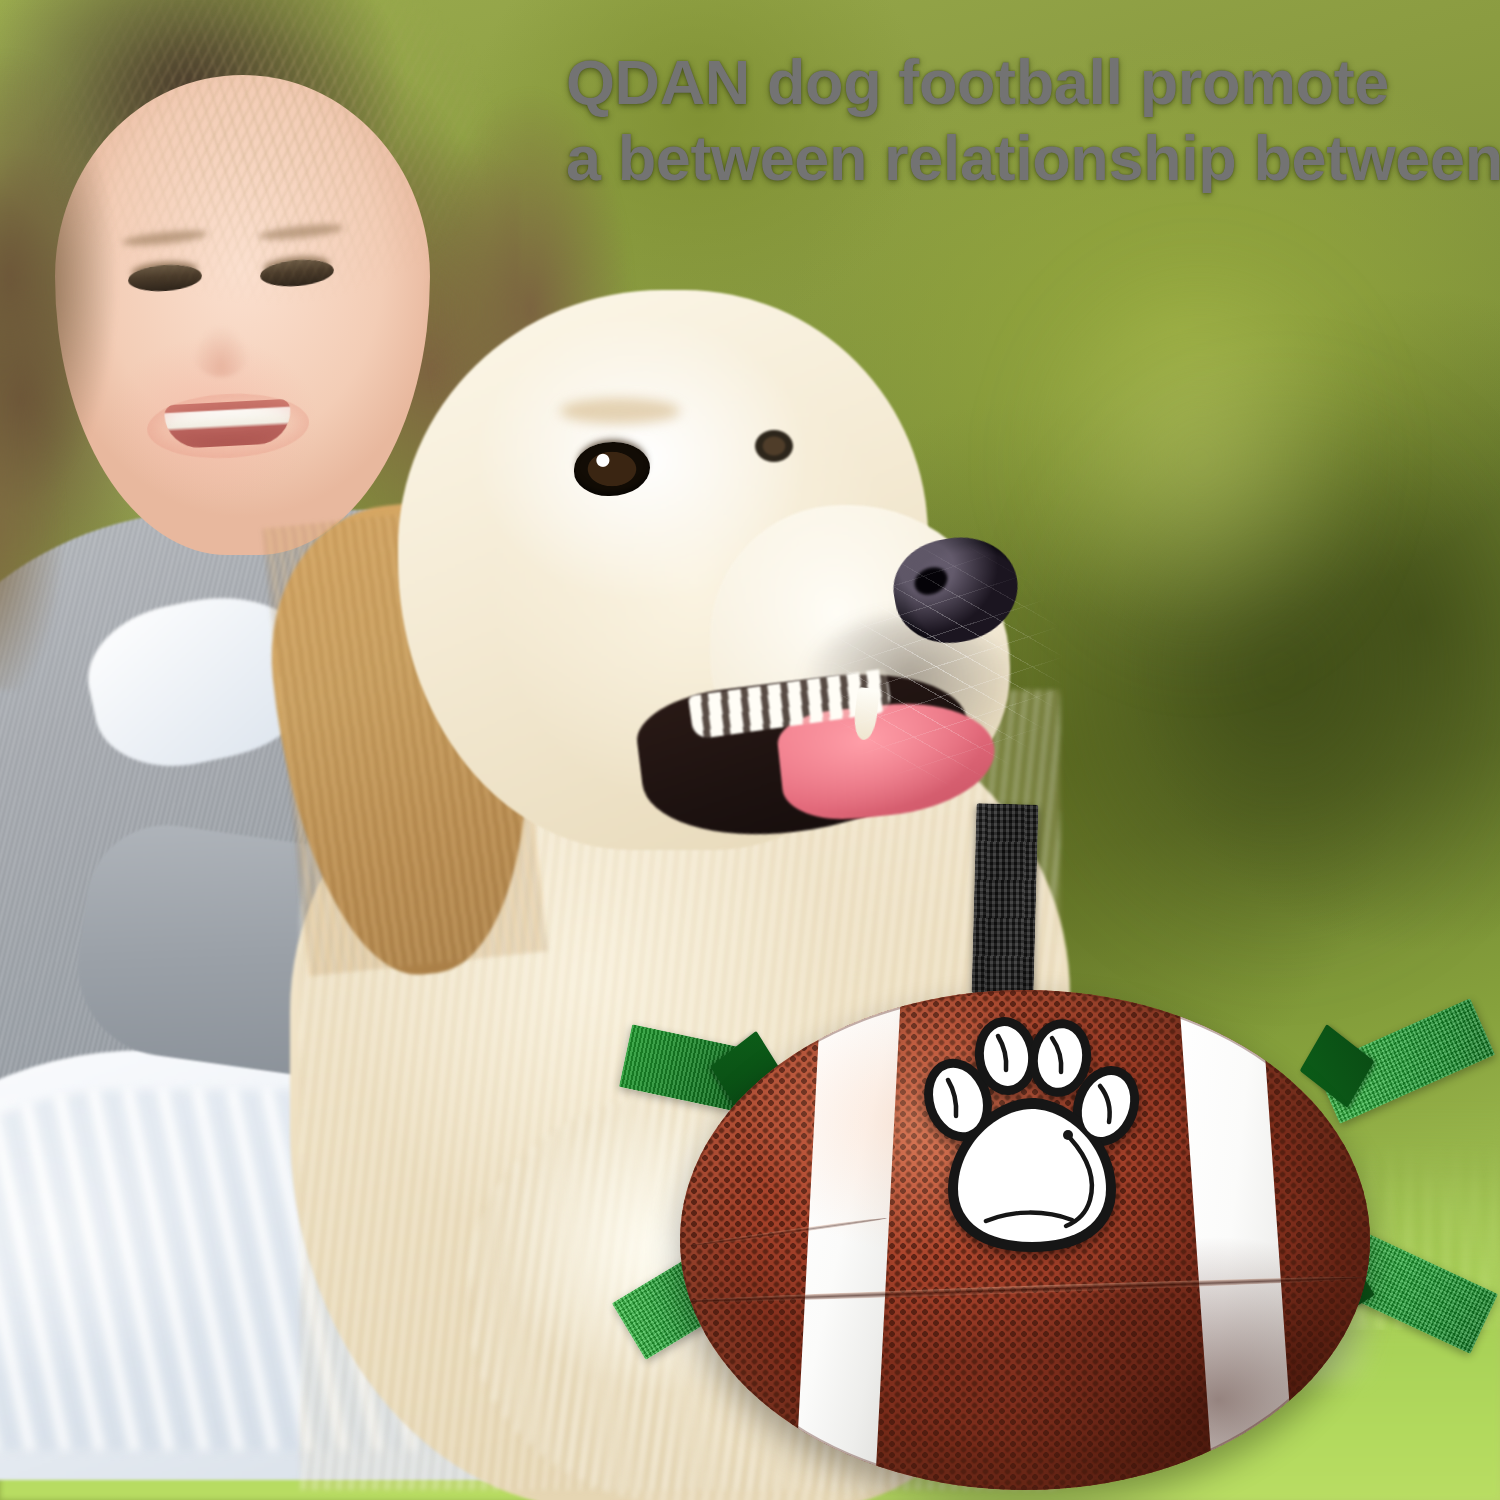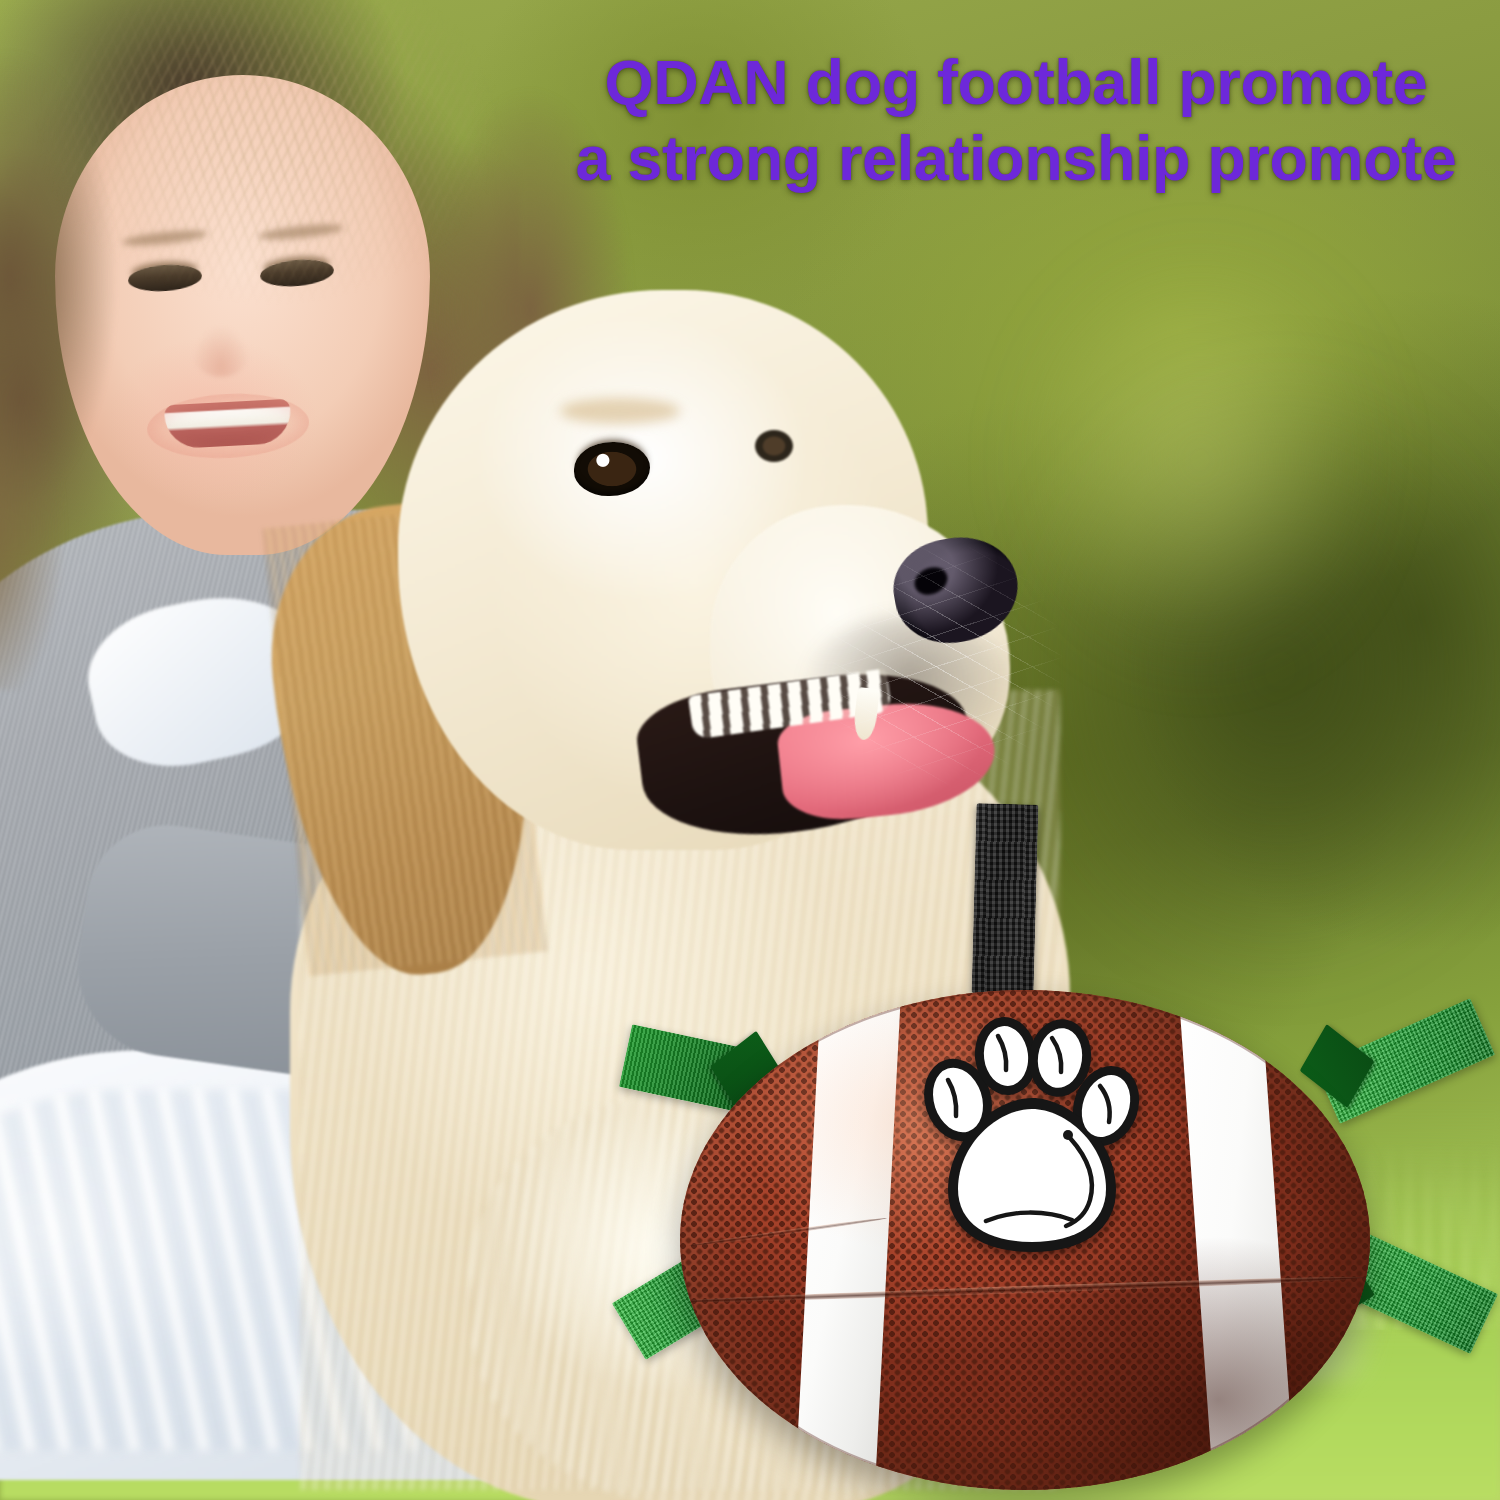--- a/index.html
+++ b/index.html
@@ -281,21 +281,21 @@
     position:absolute; left:180px; top:840px; width:520px; height:420px;
     background:
       radial-gradient(ellipse 240px 200px at 200px 160px, #fffdf3, rgba(255,253,243,0) 72%),
       repeating-linear-gradient(99deg, rgba(255,253,243,.5) 0 5px, rgba(222,206,172,.3) 5px 14px);
     border-radius:44% 50% 40% 46%; filter:blur(3px);
   }
 
   
   .headline {
     position:absolute; right:34px; top:44px; width:900px;
-    text-align:center; color:#6d28d9;
+    text-align:left; color:#737373;
     font-family:"Liberation Sans", sans-serif;
     font-weight:bold; font-size:63px; line-height:76px;
     letter-spacing:-.4px;
     text-shadow:0 2px 6px rgba(40,50,10,.55), 0 0 2px rgba(40,50,10,.45);
   }
   .headline .ln { display:block; white-space:nowrap; }
 
   
   .toy { position:absolute; left:620px; top:790px; width:880px; height:710px; }
 
@@ -442,21 +442,21 @@
     <div class="dog-canine"></div>
     <div class="dog-eye"></div>
     <div class="dog-eye-2"></div>
     <div class="dog-nose"></div>
     <div class="dog-nose-nostril"></div>
     <div class="dog-whiskers"></div>
   </div>
 
   <div class="headline">
     <span class="ln">QDAN dog football promote</span>
-    <span class="ln">a strong relationship promote</span>
+    <span class="ln">a between relationship between</span>
   </div>
 
   <div class="toy">
 
     <div class="strap-g tl"></div>
     <div class="strap-g-fold tl"></div>
     <div class="strap-g bl"></div>
     <div class="strap-g tr"></div>
     <div class="strap-g-fold tr"></div>
     <div class="strap-g br"></div>

